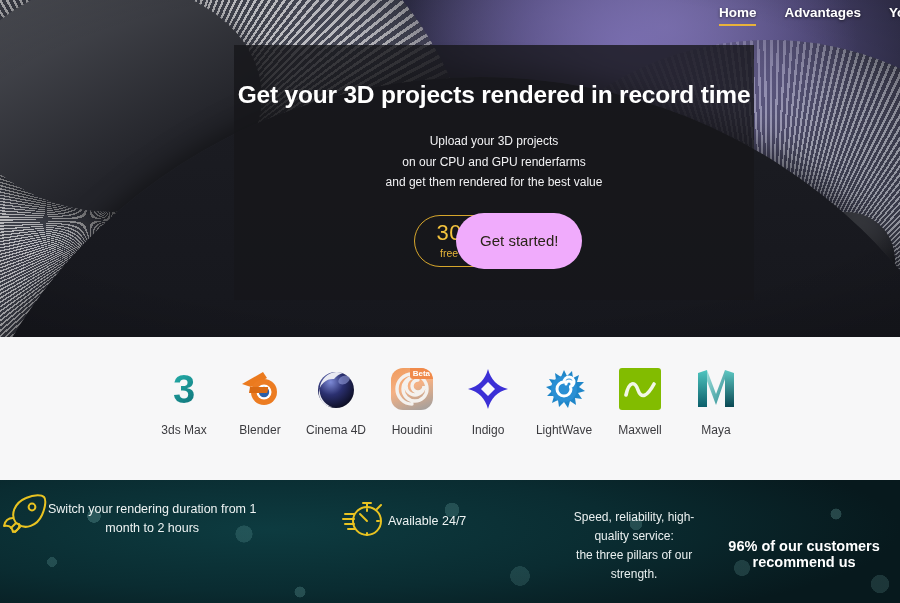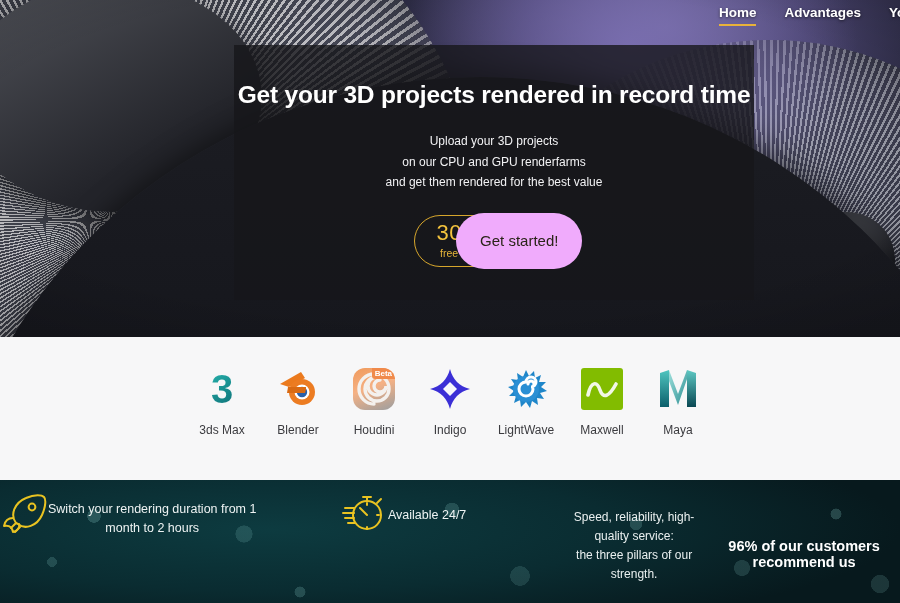--- a/index.html
+++ b/index.html
@@ -174,21 +174,21 @@
       radial-gradient(circle 10px at 636px 44px, rgba(150,220,215,.20) 60%, transparent 62%),
       radial-gradient(circle 13px at 742px 88px, rgba(150,220,215,.16) 60%, transparent 62%),
       radial-gradient(circle 9px at 836px 34px, rgba(150,220,215,.22) 60%, transparent 62%),
       radial-gradient(circle 15px at 880px 104px, rgba(150,220,215,.15) 60%, transparent 62%),
       radial-gradient(ellipse 70% 90% at 30% 40%, #0d3b40 0%, #0a2c31 55%, #07191d 100%),
       #08222a;
     display:flex; align-items:flex-start;
   }
   .feat{ position:relative; display:flex; flex-direction:row; align-items:center; }
   .feat-1{ width:340px; padding-top:12px; }
-  .feat-2{ width:220px; padding-top:11px; }
+  .feat-2{ width:220px; padding-top:17px; }
   .feat-3{ width:340px; padding-top:28px; }
   .feat-icon{ height:44px; display:flex; align-items:center; justify-content:center; }
   .feat-text{
     margin-top:8px; text-align:center; color:#eef3f3;
     font-size:12.5px; line-height:19px;
   }
   .feat-2 .feat-text{ margin-top:4px; }
   .feat-lead{ text-align:center; color:#eaf0f0; font-size:12px; line-height:19px; }
   .feat-strong{
     margin-top:15px; text-align:center; color:#ffffff;
@@ -256,20 +256,37 @@
           <path d="M5 16 L26 4 L30 10 L14 19 Z" fill="#eb7a1e"></path>
           <circle cx="27" cy="24" r="13" fill="#ec7c22"></circle>
           <circle cx="27" cy="24" r="7.5" fill="#ffffff"></circle>
           <circle cx="27" cy="24" r="5.2" fill="#2a5fa8"></circle>
           <path d="M13 19 h18 a12 12 0 0 1 -1 6 H12 Z" fill="#d96a13"></path>
         </svg>
       </span>
       <span class="logo-label">Blender</span>
     </a>
 
+    <a href="#" class="logo-item">
+      <span class="logo-icon">
+        <svg width="44" height="44" viewBox="0 0 44 44">
+          <defs>
+            <radialGradient id="c4dg" cx="35%" cy="28%" r="80%">
+              <stop offset="0%" stop-color="#7d8ad6"></stop>
+              <stop offset="45%" stop-color="#2b3070"></stop>
+              <stop offset="100%" stop-color="#0a0b1c"></stop>
+            </radialGradient>
+          </defs>
+          <circle cx="22" cy="23" r="18" fill="url(#c4dg)"></circle>
+          <path d="M22 5 a18 18 0 0 0 -4 35 a14 14 0 0 1 2 -28 a18 18 0 0 1 9 -6 a18 18 0 0 0 -7 -1 z" fill="#e9eaf2"></path>
+          <ellipse cx="30" cy="13" rx="6" ry="4" fill="#9aa4e0" opacity=".55" transform="rotate(-25 30 13)"></ellipse>
+        </svg>
+      </span>
+      <span class="logo-label">Cinema 4D</span>
+    </a>
 
     <a href="#" class="logo-item">
       <span class="logo-icon">
         <span class="houdini-sq">
           <svg width="42" height="42" viewBox="0 0 42 42">
             <path d="M21 36 a15 15 0 1 1 15 -15 a12 12 0 1 1 -12 -12 a9 9 0 1 0 9 9 a6 6 0 1 1 -6 -6" fill="none" stroke="#f4f1ee" stroke-width="3.4" stroke-linecap="round"></path>
           </svg>
           <span class="houdini-beta">Beta</span>
         </span>
       </span>

